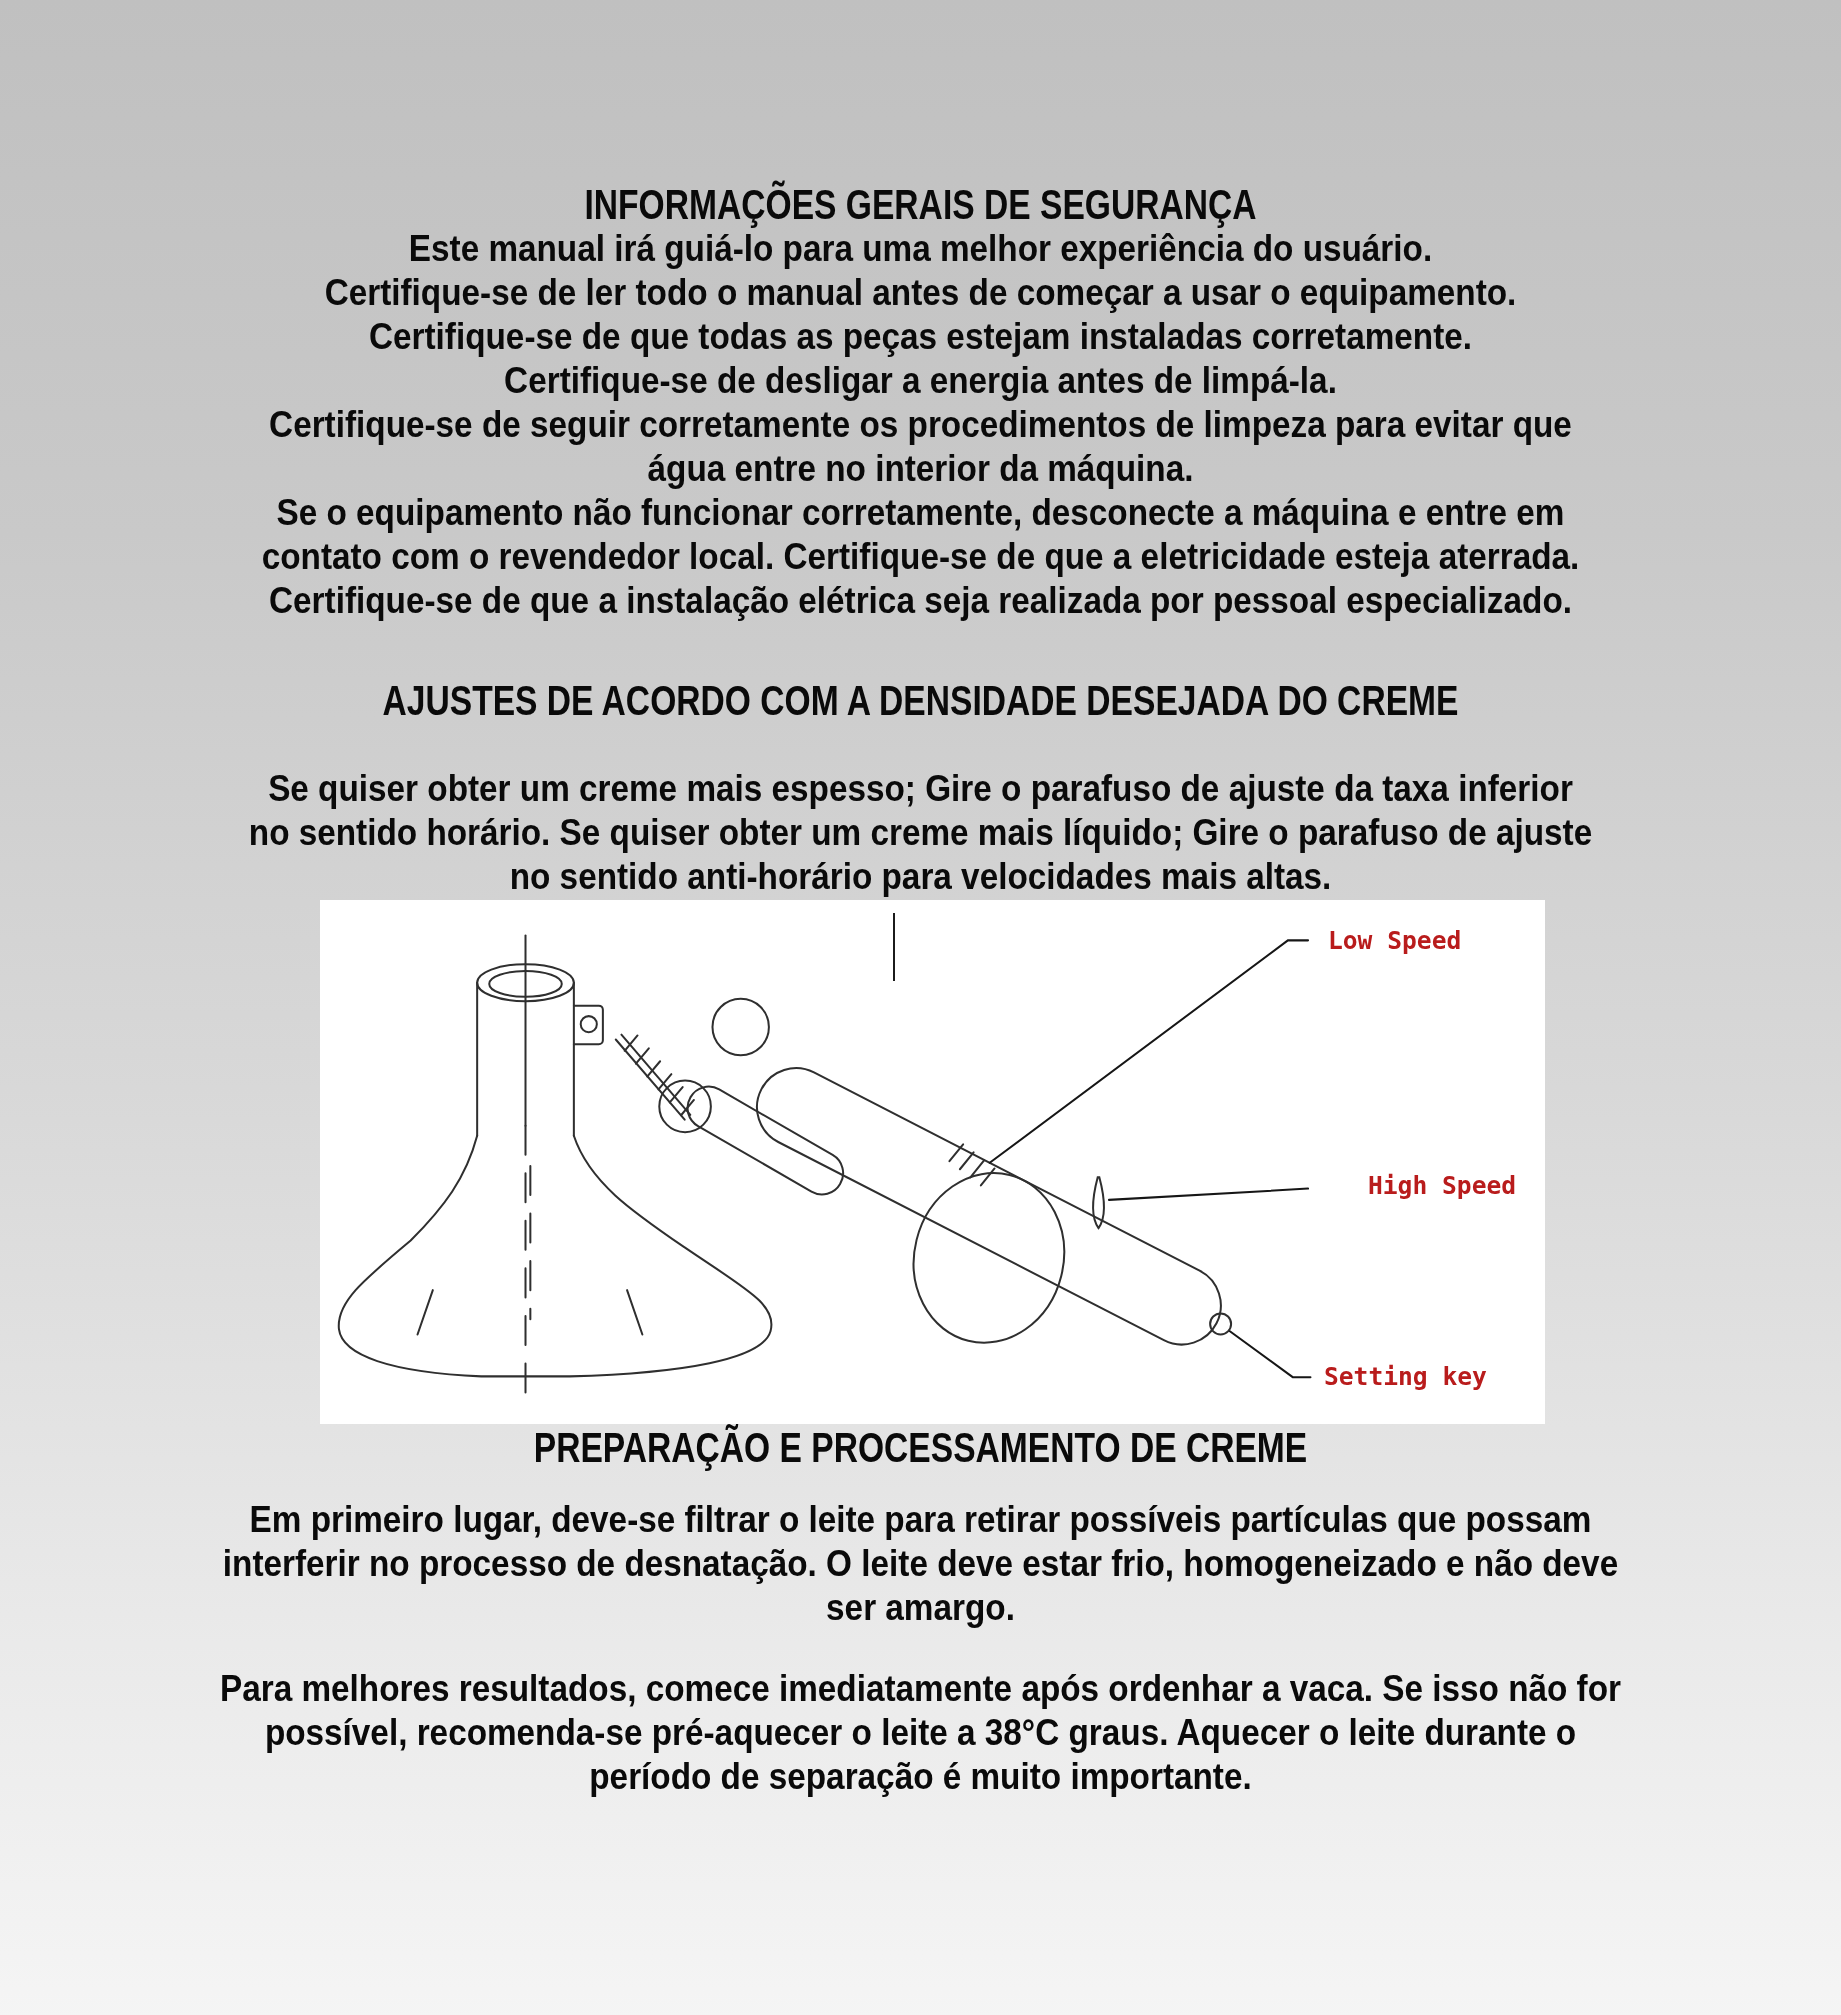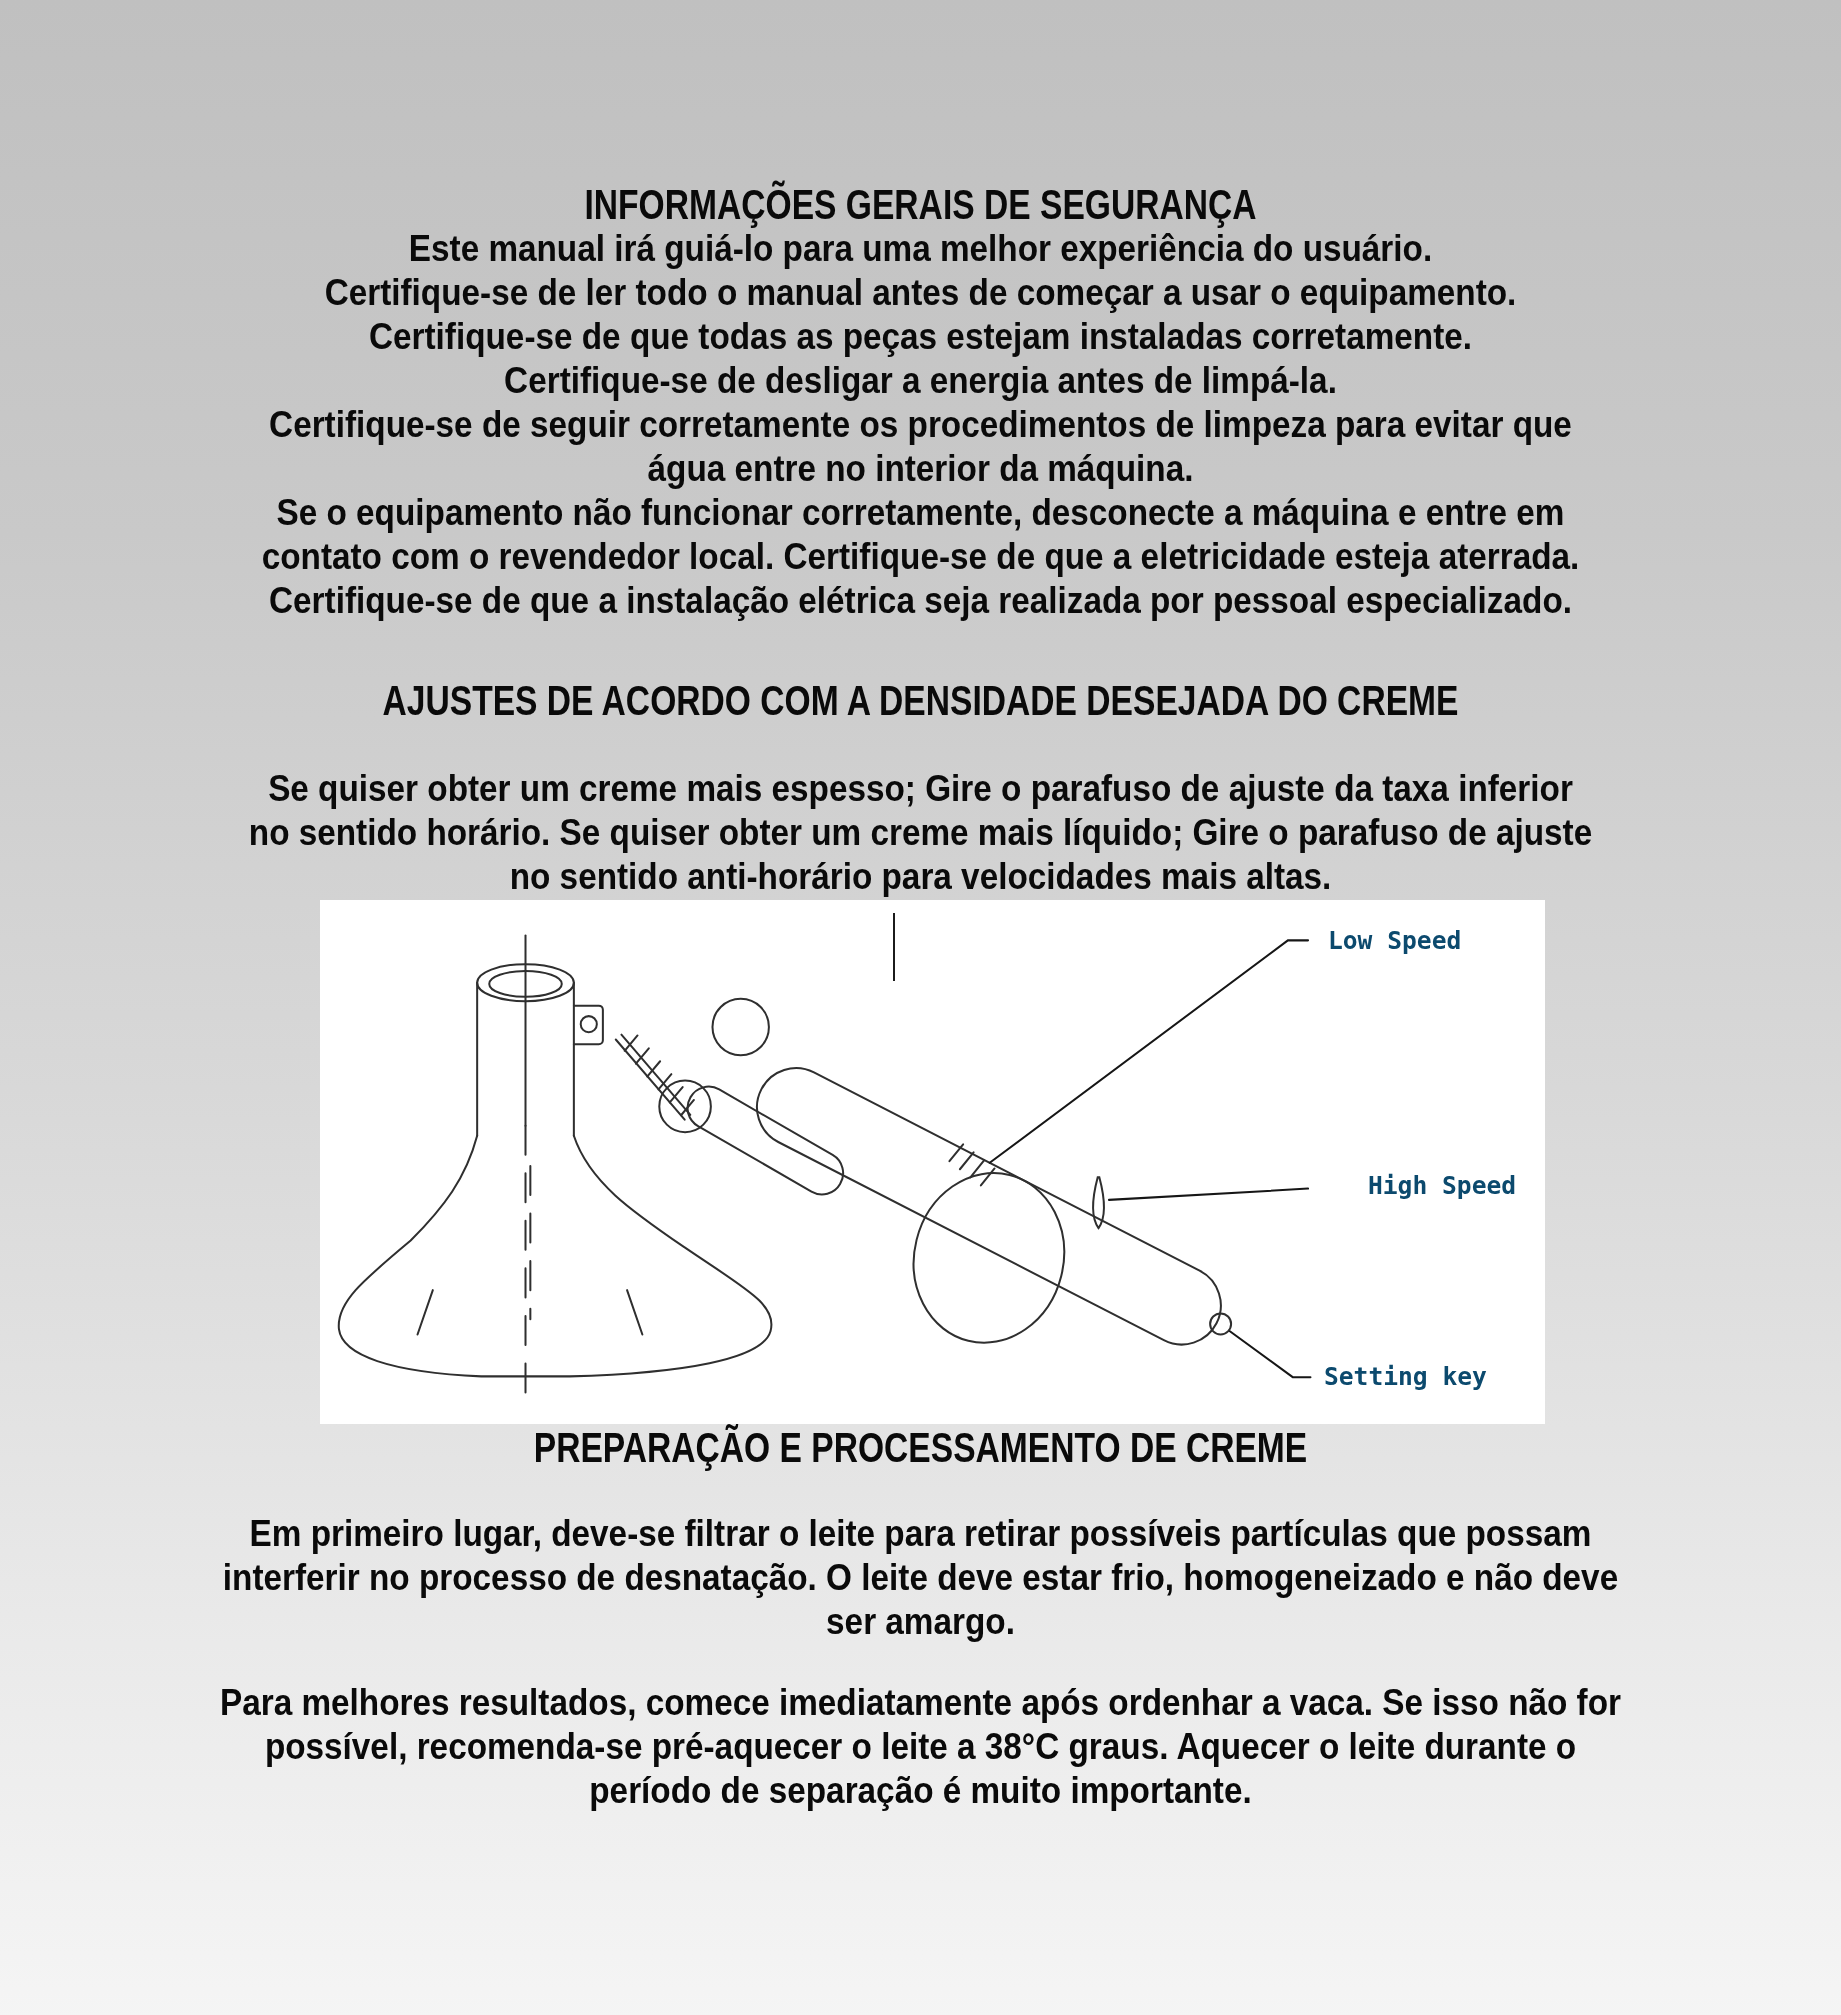--- a/index.html
+++ b/index.html
@@ -24,27 +24,27 @@
   #p-safety{}
   #h-adjust{margin-top:56px;}
   #p-adjust{margin-top:44px;}
   #diagram{
     margin:1.2px 0 0 320px;width:1225px;height:524px;background:#ffffff;
     position:relative;
   }
   #diagram svg{position:absolute;left:0;top:0;}
   .dlabel{
     position:absolute;font-family:"DejaVu Sans Mono",monospace;
-    font-weight:bold;font-size:24.6px;line-height:28px;color:#0c4a6e;white-space:nowrap;
+    font-weight:bold;font-size:24.6px;line-height:28px;color:#b91c1c;white-space:nowrap;
   }
   #label-low{left:1008px;top:26.6px;}
   #label-high{left:1048px;top:272px;}
   #label-key{left:1004px;top:463px;}
   #h-prep{margin-top:2px;}
-  #p-filter{margin-top:42px;}
+  #p-filter{margin-top:28px;}
   #p-results{margin-top:37px;}
   #p-heat{margin-top:38px;}
   #artifact-line{
     position:absolute;left:893px;top:913px;width:1.6px;height:68px;
     background:#1b1b1b;z-index:5;
   }
 </style>
 </head>
 <body>
 

